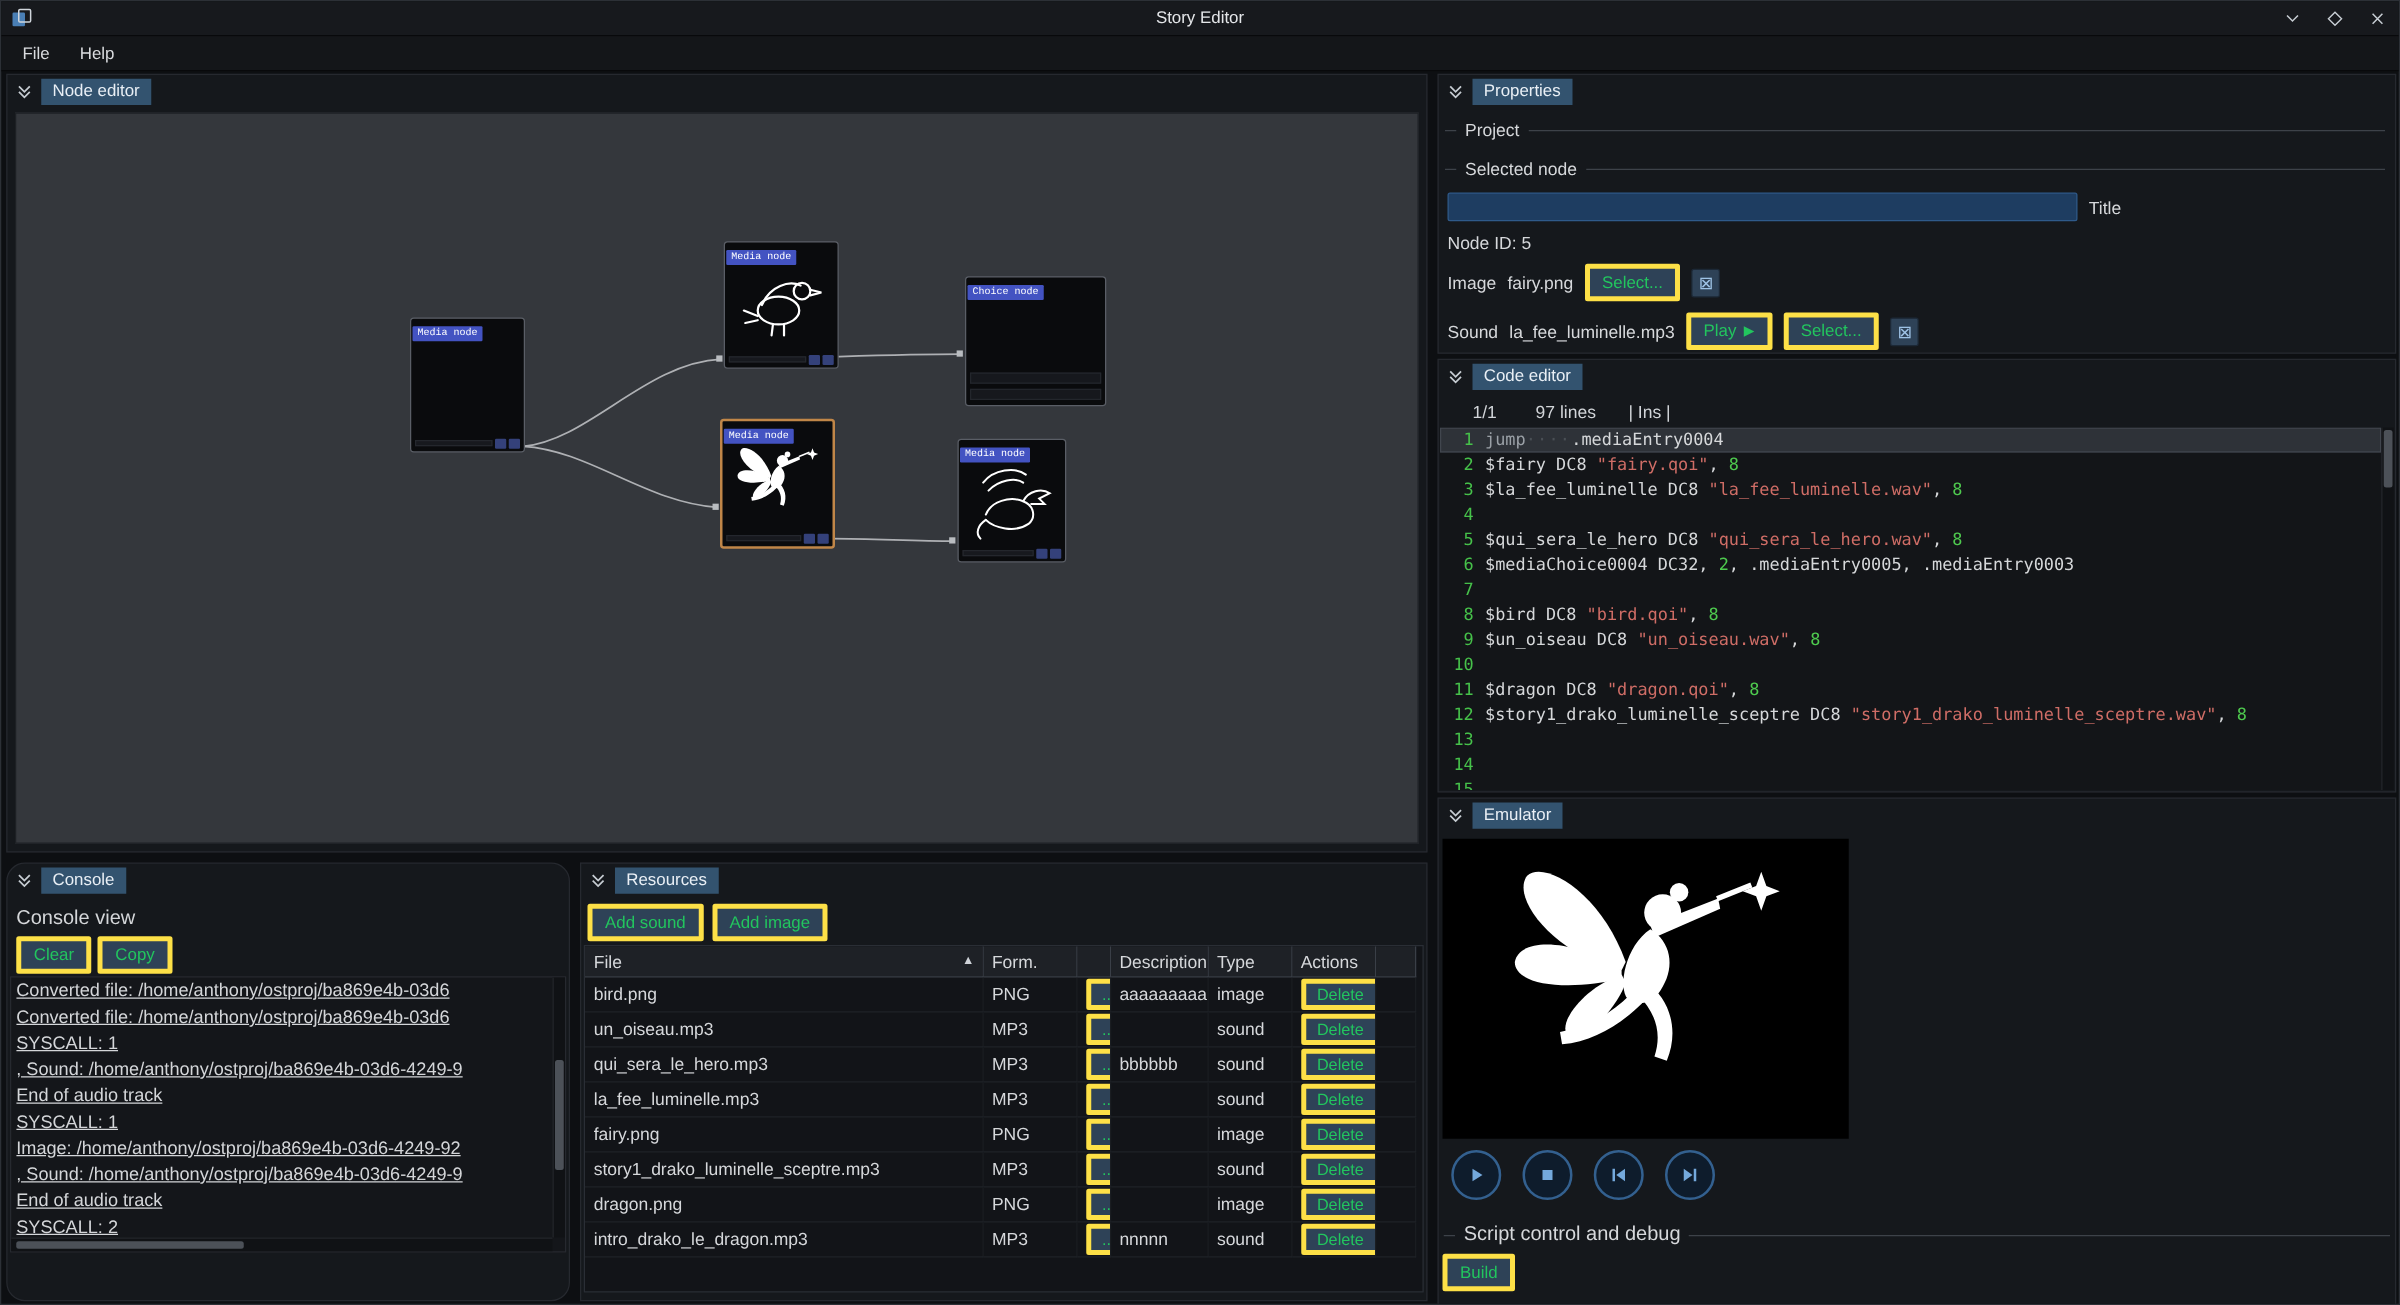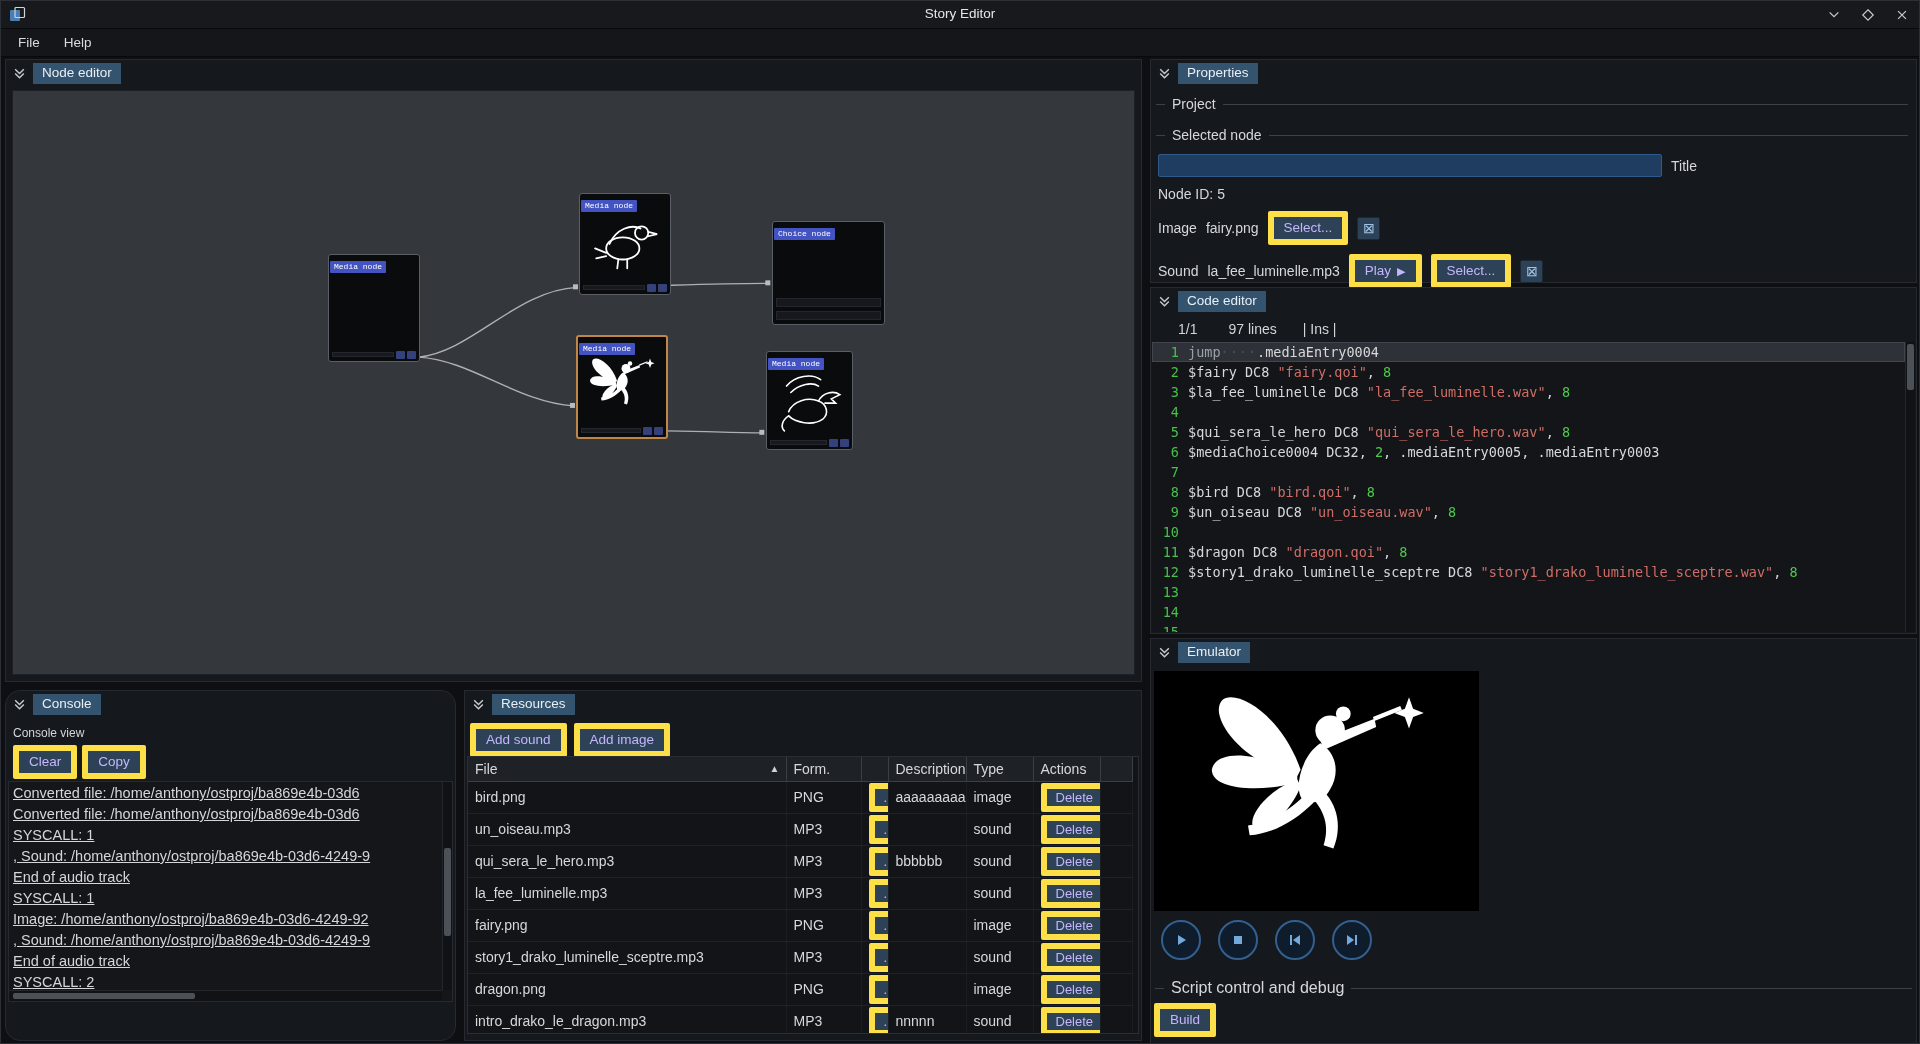--- a/index.html
+++ b/index.html
@@ -15,21 +15,21 @@
   .win-btn{display:flex;align-items:center;justify-content:center;width:18px;height:18px;}
   .menubar{position:absolute;top:28px;left:0;right:0;height:28px;background:#141619;display:flex;align-items:center;padding-left:6px;gap:2px;border-bottom:1px solid #08090b;}
   .menu-item{padding:4px 11px;font-size:13.5px;color:#d9dbde;}
 
   
   .panel{position:absolute;background:#15181c;border:1px solid #26292f;}
   .panel>header{height:26px;display:flex;align-items:center;gap:5px;padding-left:4px;}
   .dock-btn{width:18px;height:18px;display:flex;align-items:center;justify-content:center;}
   .panel-tab{background:#33536f;color:#e9eff5;font-size:13.5px;padding:3px 9px 4px;line-height:14px;text-align:right;}
 
-  .btn{display:inline-flex;align-items:center;gap:6px;background:#2e4257;border:6px solid #fde047;color:#c4b5fd;
+  .btn{display:inline-flex;align-items:center;gap:6px;background:#2e4257;border:4px solid #fde047;color:#22c55e;
        font-size:13.5px;padding:3px 10px;border-radius:2px;font-family:inherit;line-height:16px;}
   .btn-mini{padding:1px 9px;font-size:13px;line-height:15px;}
   .icon-btn{display:inline-flex;align-items:center;justify-content:center;width:23px;height:23px;background:#2e4257;
             border:1px solid #1c2836;border-radius:2px;color:#9fc3e6;font-size:14px;padding:0;}
 
   
   #node-editor{left:4px;top:58px;width:1137px;height:623px;}
   #console-panel{left:4px;top:689px;width:451px;height:351px;border-radius:15px;}
   #resources-panel{left:463px;top:689px;width:678px;height:351px;}
   #properties-panel{left:1149px;top:58px;width:767px;height:224px;}
@@ -48,21 +48,21 @@
   .fbtn{width:9px;height:8px;background:#34417a;border-radius:1px;}
   .choice-row{height:9px;margin:2px 3px;background:#16181d;border:1px solid #23262c;}
   #node-start{left:315px;top:163px;width:92px;height:108px;}
   #node-bird{left:566px;top:102px;width:92px;height:102px;}
   #node-choice{left:759px;top:102px;width:113px;height:104px;margin-top:28px;}
   #node-fairy{left:563px;top:244px;width:92px;height:104px;}
   #node-dragon{left:753px;top:260px;width:87px;height:99px;}
   .choice-body{position:absolute;top:16px;left:0;right:0;bottom:2px;display:flex;flex-direction:column;justify-content:flex-end;}
 
   
-  .console-label{margin:9px 0 0 7px;font-size:12px;color:#d4d6d9;}
+  .console-label{margin:9px 0 0 7px;font-size:16px;color:#d4d6d9;}
   .console-btns{margin:5px 0 0 7px;display:flex;gap:5px;}
   .log-wrap{position:absolute;left:2px;right:2px;top:90px;bottom:38px;border:1px solid #26292f;background:#14161a;}
   .log-text{position:absolute;top:1px;left:4px;right:13px;bottom:12px;overflow:hidden;white-space:nowrap;
             font-size:14.5px;line-height:21px;color:#d4d6d9;}
   .console-line{white-space:nowrap;text-decoration:underline;}
   .vscroll{position:absolute;width:10px;background:#101215;border-left:1px solid #23262b;}
   .vthumb{position:absolute;left:1px;right:1px;background:#4c5158;border-radius:2px;}
   .hscroll{position:absolute;height:11px;background:#101215;border-top:1px solid #23262b;}
   .hthumb{position:absolute;top:2px;bottom:2px;background:#4c5158;border-radius:2px;}
   .log-vscroll{top:0;bottom:11px;right:0;}

